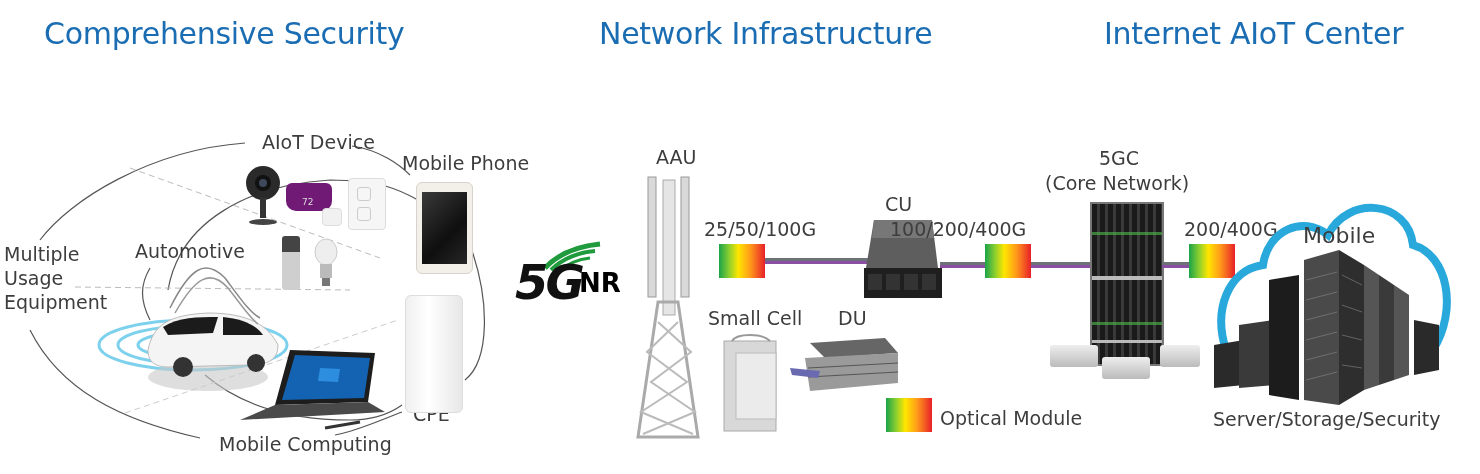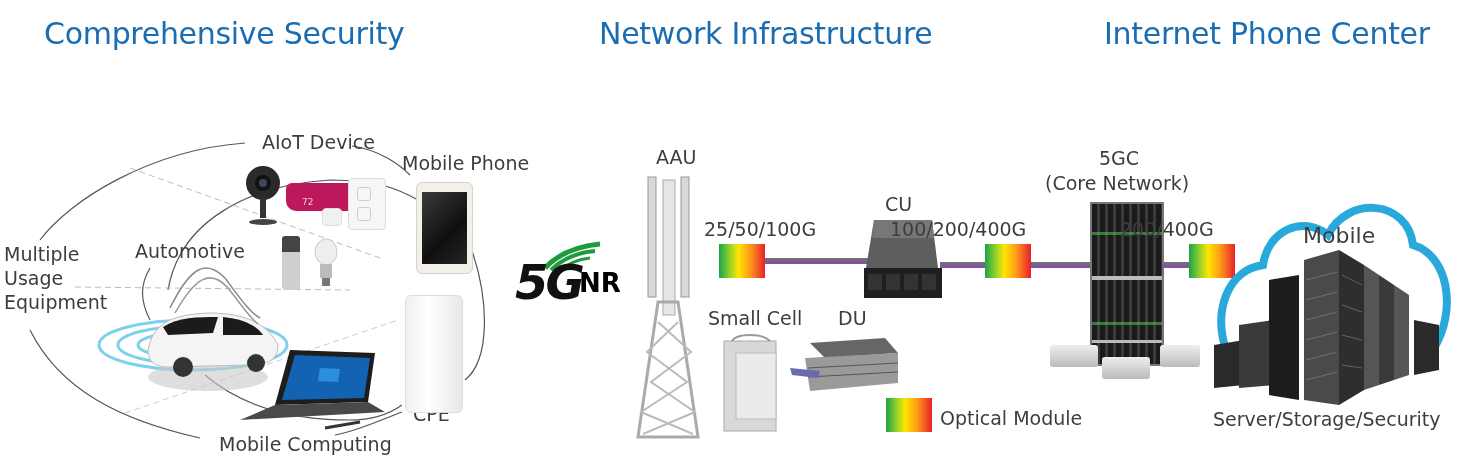--- a/index.html
+++ b/index.html
@@ -12,21 +12,21 @@
            background:linear-gradient(90deg,#1aa34a 0%,#8ccf2e 22%,#ffe600 42%,#ff9a1a 68%,#e8202a 100%); }
   .link { position:absolute; height:6px;
           background:linear-gradient(180deg,#6d7278 0%,#6d7278 45%,#8a4fa3 55%,#8a4fa3 100%); }
   svg { position:absolute; overflow:visible; }
 </style>
 </head>
 <body>
 
 <div class="section-title" style="left:44px;">Comprehensive Security</div>
 <div class="section-title" style="left:599px;">Network Infrastructure</div>
-<div class="section-title" style="left:1104px;">Internet Phone Center</div>
+<div class="section-title" style="left:1104px;">Internet AIoT Center</div>
 
 <div>
 
   <svg width="560" height="474" style="left:0;top:0;">
     <path d="M245,143 C150,150 70,200 40,240" fill="none" stroke="#555" stroke-width="1.2"></path>
     <path d="M352,146 C380,150 400,165 410,175" fill="none" stroke="#555" stroke-width="1.2"></path>
     <path d="M30,330 C60,390 120,420 200,438" fill="none" stroke="#555" stroke-width="1.2"></path>
     <path d="M168,290 C180,220 250,185 330,180 C380,180 400,190 418,200" fill="none" stroke="#555" stroke-width="1.2"></path>
     <path d="M150,268 C140,285 140,300 150,320" fill="none" stroke="#555" stroke-width="1.2"></path>
     <path d="M470,245 C490,300 490,360 465,380" fill="none" stroke="#555" stroke-width="1.2"></path>
@@ -49,21 +49,21 @@
   <div class="lbl" style="left:413px;top:403px;">CPE</div>
 
   <svg width="40" height="62" style="left:243px;top:165px;">
     <circle cx="20" cy="18" r="17" fill="#2a2a2a"></circle>
     <circle cx="20" cy="18" r="8" fill="#111"></circle>
     <circle cx="20" cy="18" r="4" fill="#3e4a5c"></circle>
     <rect x="17" y="33" width="6" height="20" fill="#333"></rect>
     <ellipse cx="20" cy="57" rx="14" ry="3" fill="#444"></ellipse>
   </svg>
 
-  <div class="abs" style="left:286px;top:183px;width:46px;height:28px;background:#be185d;border-radius:6px 6px 10px 10px;padding-left:48px;">
+  <div class="abs" style="left:286px;top:183px;width:46px;height:28px;background:#701a75;border-radius:6px 6px 10px 10px;">
     <div class="abs" style="left:16px;top:14px;font-size:9px;color:#ddd;">72</div>
   </div>
   <div class="abs" style="left:322px;top:208px;width:18px;height:16px;background:#f1f1f1;border-radius:4px;border:1px solid #ddd;"></div>
 
   <div class="abs" style="left:348px;top:178px;width:36px;height:50px;background:#f6f6f6;border:1px solid #ddd;border-radius:4px;">
     <div class="abs" style="left:8px;top:8px;width:12px;height:12px;border:1px solid #ccc;border-radius:3px;"></div>
     <div class="abs" style="left:8px;top:28px;width:12px;height:12px;border:1px solid #ccc;border-radius:3px;"></div>
   </div>
 
   <div class="abs" style="left:282px;top:236px;width:18px;height:54px;background:linear-gradient(180deg,#444 0%,#444 30%,#cfcfcf 30%);border-radius:3px;"></div>
@@ -153,21 +153,21 @@
   <div class="abs" style="left:1090px;top:202px;width:70px;height:160px;background:repeating-linear-gradient(90deg,#1a1a1a 0,#1a1a1a 5px,#3a3a3a 5px,#3a3a3a 8px);border:2px solid #777;">
     <div class="abs" style="left:0;top:28px;width:70px;height:3px;background:#4fbf4f;opacity:0.6;"></div>
     <div class="abs" style="left:0;top:72px;width:70px;height:4px;background:#bbb;"></div>
     <div class="abs" style="left:0;top:118px;width:70px;height:3px;background:#4fbf4f;opacity:0.6;"></div>
     <div class="abs" style="left:0;top:136px;width:70px;height:3px;background:#bbb;"></div>
   </div>
   <div class="abs" style="left:1050px;top:345px;width:48px;height:22px;background:linear-gradient(180deg,#eee,#bbb);border-radius:3px;"></div>
   <div class="abs" style="left:1102px;top:357px;width:48px;height:22px;background:linear-gradient(180deg,#eee,#bbb);border-radius:3px;"></div>
   <div class="abs" style="left:1160px;top:345px;width:40px;height:22px;background:linear-gradient(180deg,#eee,#bbb);border-radius:3px;"></div>
 
-  <div class="lbl" style="left:1120px;top:218px;">200/400G</div>
+  <div class="lbl" style="left:1184px;top:218px;">200/400G</div>
   <div class="link" style="left:1162px;top:262px;width:27px;"></div>
   <div class="optic" style="left:1189px;top:244px;"></div>
 
   <div class="lbl" style="left:708px;top:307px;">Small Cell</div>
   <div class="lbl" style="left:838px;top:307px;">DU</div>
   <svg width="60" height="100" style="left:722px;top:333px;">
     <rect x="2" y="8" width="52" height="90" fill="#d8d8d8" stroke="#aaa"></rect>
     <rect x="14" y="20" width="40" height="66" fill="#ebebeb" stroke="#bbb"></rect>
     <path d="M10,8 C15,0 40,0 48,8" fill="none" stroke="#999" stroke-width="2"></path>
   </svg>

